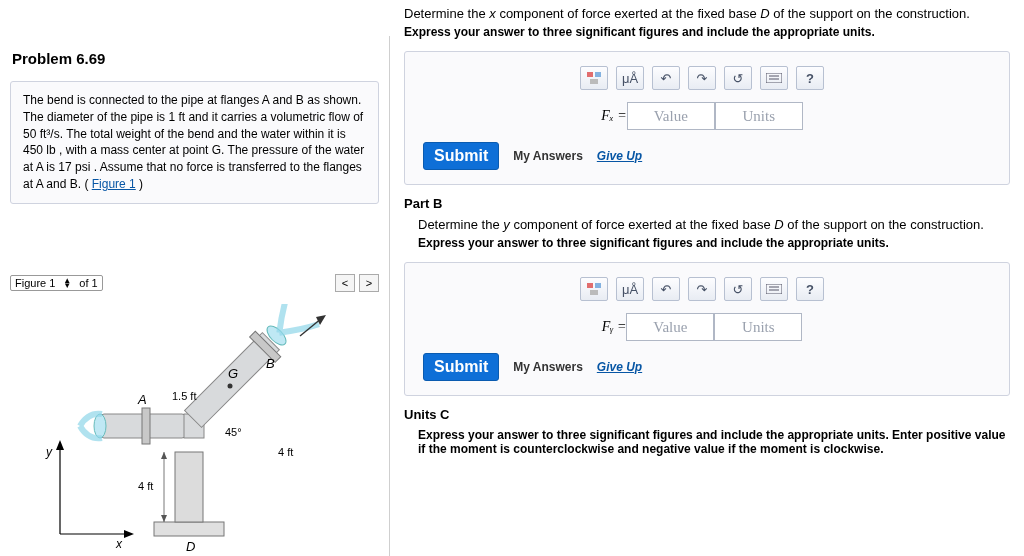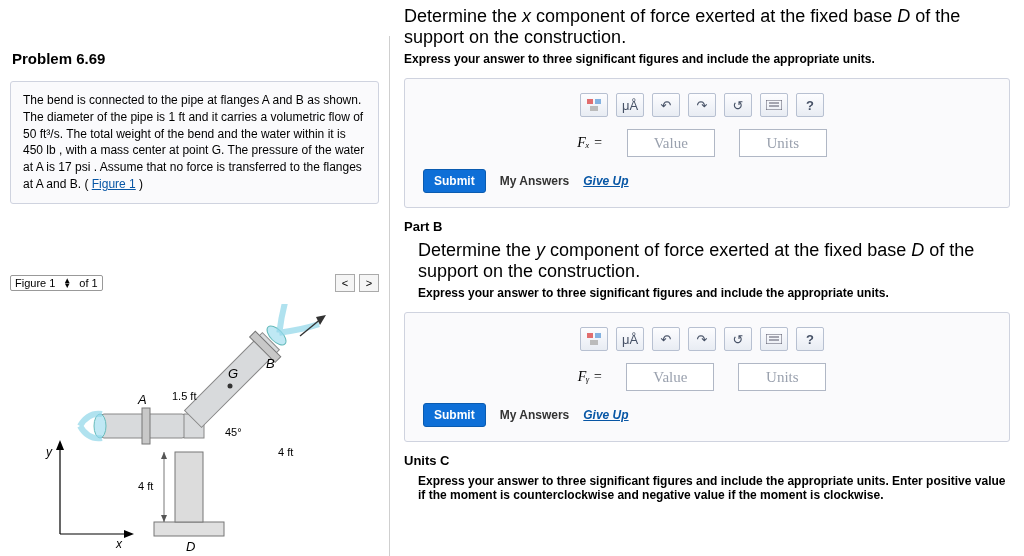--- a/index.html
+++ b/index.html
@@ -6,31 +6,31 @@
   body { font-family: Arial, Helvetica, sans-serif; font-size: 12px; background: #fff; color: #000; width: 1024px; height: 556px; overflow: hidden; }
   .layout { display: flex; height: 100%; }
   .left-col { width: 390px; height: 100%; border-right: 1px solid #cfcfcf; padding: 8px 10px 16px 10px; margin-top: 36px; }
   .right-col { flex: 1; padding: 0 14px 8px 14px; overflow: hidden; }
   .problem-title { font-size: 15px; font-weight: bold; margin: 6px 0 14px 2px; }
   .problem-box { border: 1px solid #cfd3df; border-radius: 3px; background: #fafafc; padding: 10px 12px; font-size: 12px; line-height: 1.4; }
   .fig-link { color: #0756a5; text-decoration: underline; }
   .figure-bar { margin-top: 70px; display: flex; align-items: center; }
   .figure-select { border: 1px solid #999; border-radius: 2px; padding: 1px 4px; display: inline-flex; align-items: center; gap: 8px; font-size: 11px; }
   .fig-navbtn { border: 1px solid #aaa; background: #f5f5f5; width: 20px; height: 18px; font-size: 11px; cursor: pointer; text-align: center; }
-  .q-prompt { font-size: 18px; margin: 6px 0 4px 0; }
+  .q-prompt { font-size: 13px; margin: 6px 0 4px 0; }
   .q-bold { font-size: 12px; font-weight: bold; margin-bottom: 12px; }
   .answer-panel { border: 1px solid #cfd3df; border-radius: 3px; background: #fafafc; padding: 14px 28px 14px 18px; margin-bottom: 10px; }
   .toolbar { display: flex; gap: 8px; align-items: center; justify-content: center; margin-bottom: 12px; }
   .tbtn { width: 28px; height: 24px; border: 1px solid #b7c0d1; border-radius: 2px; background: linear-gradient(#fdfdff,#e8ecf3); display: flex; align-items: center; justify-content: center; color: #465166; cursor: pointer; font-size: 13px; }
   .tbtn:last-child { font-weight: bold; }
-  .input-row { display: flex; align-items: center; gap: 24px; justify-content: center; margin-bottom: 12px; }
+  .input-row { display: flex; align-items: center; gap: 0; justify-content: center; margin-bottom: 12px; }
   .var-label { font-style: italic; font-family: Georgia, serif; font-size: 14px; }
   .valuebox { border: 1px solid #b0b7c5; background: #fff; width: 88px; height: 28px; display: flex; align-items: center; justify-content: center; color: #9aa1ae; font-family: Georgia, serif; font-size: 15px; }
   .submit-row { display: flex; align-items: center; gap: 14px; }
-  .submit-btn { background: #0e6fd7; color: #fff; border: 1px solid #0a5bb0; border-radius: 3px; padding: 4px 10px; font-size: 12px; font-weight: bold; cursor: pointer; }
+  .submit-btn { background: #0e6fd7; color: #fff; border: 1px solid #0a5bb0; border-radius: 3px; padding: 4px 10px; font-size: 16px; font-weight: bold; cursor: pointer; }
   .myanswers { color: #333; font-size: 12px; font-weight: bold; }
   .giveup { color: #0756a5; text-decoration: underline; font-size: 12px; font-weight: bold; cursor: pointer; font-style: italic; }
   .part-label { font-weight: bold; font-size: 13px; margin: 11px 0 6px 0; }
   .diagram-area { margin-top: 12px; height: 250px; position: relative; display: flex; align-items: center; justify-content: center; }
   .updown { display:inline-block; line-height:5px; font-size:8px; }
   .section-prompt { margin-left: 14px; }
 </style>
 </head>
 <body>
 

